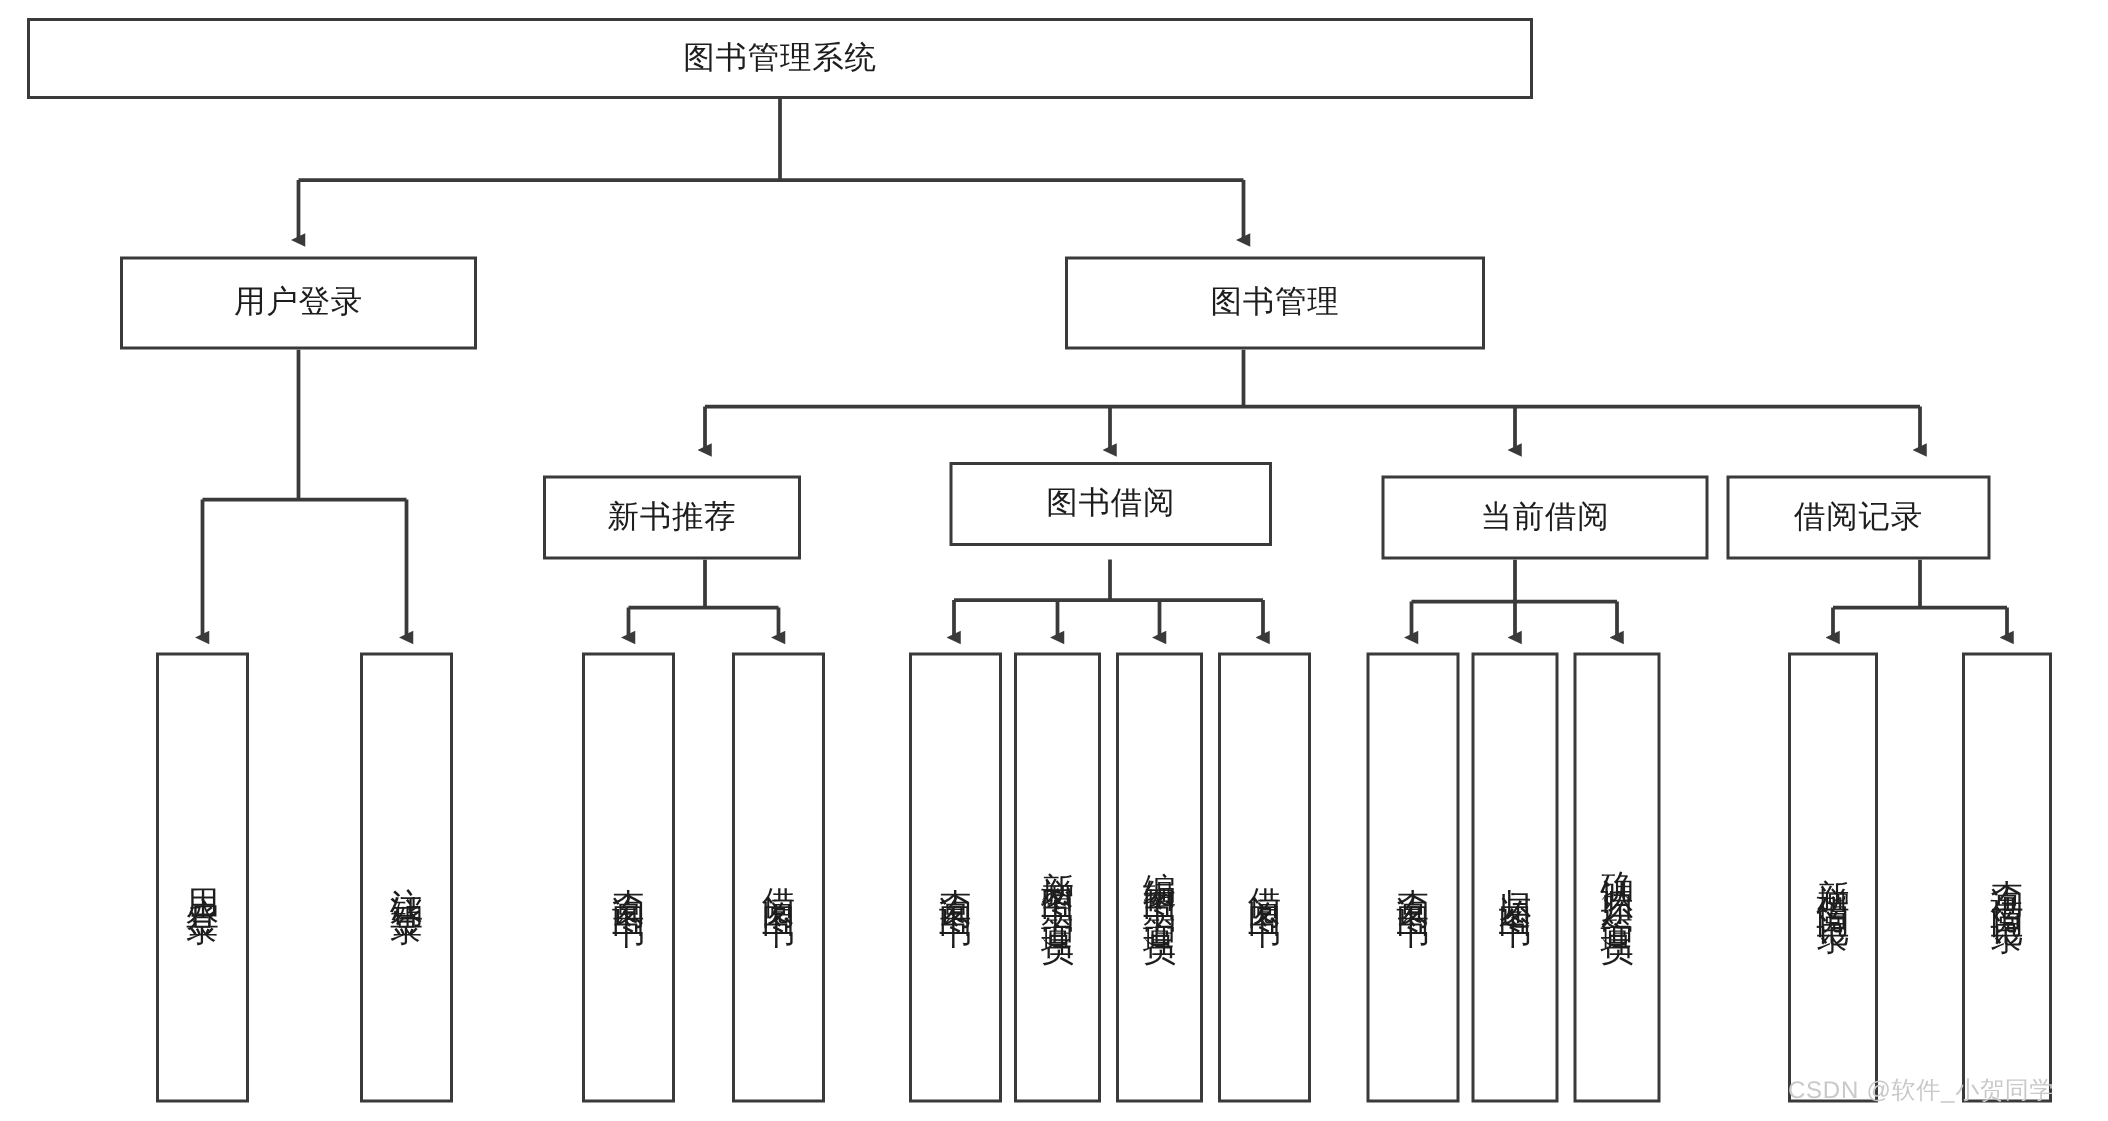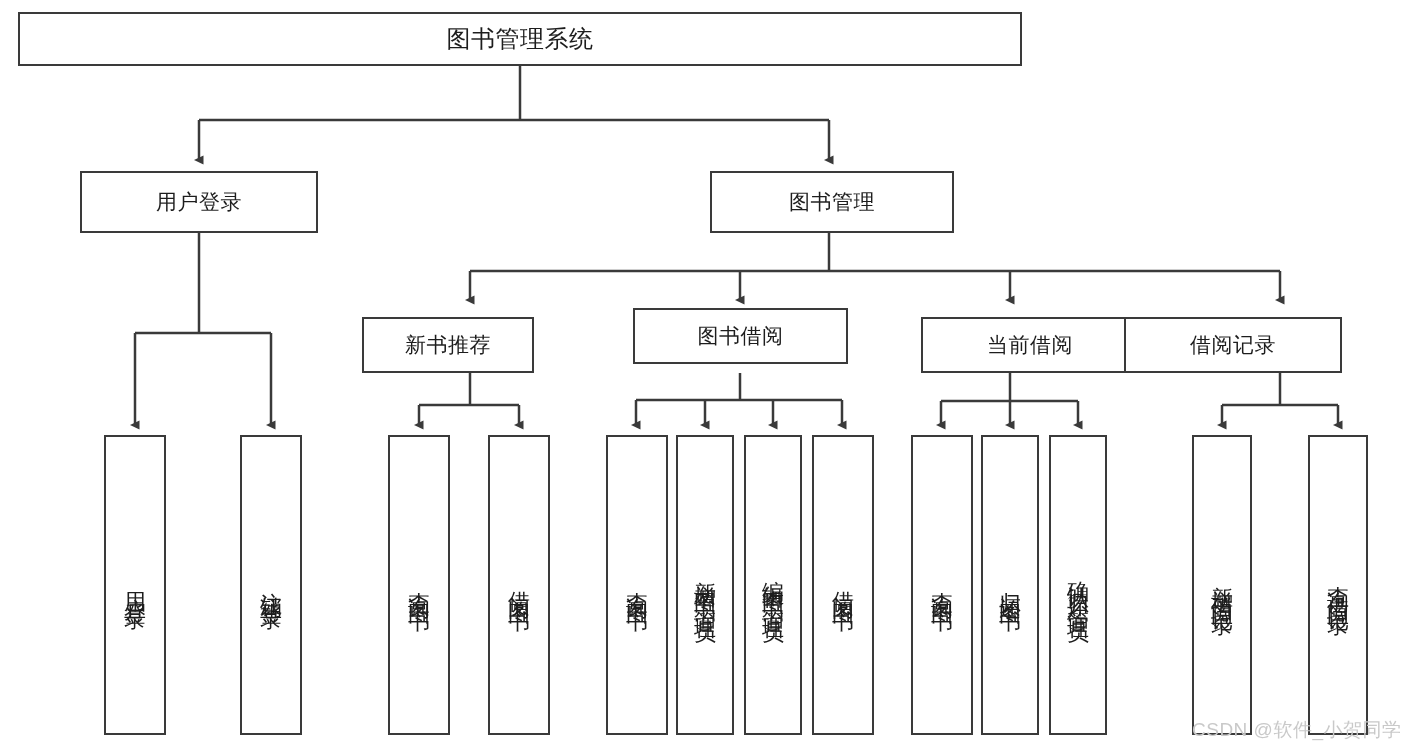--- a/index.html
+++ b/index.html
@@ -40,21 +40,21 @@
     text-align: center;
     line-height: 1.18;
   }
   
   .node.h .label {
     font-size: 21px;
     letter-spacing: 0.5px;
     white-space: nowrap;
   }
   .node.root .label {
-    font-size: 24px;
+    font-size: 21px;
   }
   
   .node.v {
     align-items: flex-start;
     justify-content: center;
     padding-top: 2px;
   }
   .node.v .label {
     writing-mode: vertical-rl;
     text-orientation: upright;
@@ -65,21 +65,21 @@
     display: flex;
     align-items: center;
     justify-content: center;
   }
   .node.v.tall .label {
     align-items: flex-start;
     padding-top: 4px;
   }
   .watermark {
     position: absolute;
-    font-size: 19px;
+    font-size: 16px;
     color: #c9c9c9;
     white-space: nowrap;
     letter-spacing: 0.5px;
   }
 </style>
 </head>
 <body>
 
 <div id="canvas">
 
@@ -134,34 +134,34 @@
     </g>
   </svg>
 
   <div class="node h root" style="left:18px; top:12px; width:1004px; height:54px;">
     <span class="label">图书管理系统</span>
   </div>
 
   <div class="node h" style="left:80px; top:171px; width:238px; height:62px;">
     <span class="label">用户登录</span>
   </div>
-  <div class="node h" style="left:710px; top:171px; width:244px; height:62px;">
+  <div class="node h" style="left:710px; top:171px; width:280px; height:62px;">
     <span class="label">图书管理</span>
   </div>
 
   <div class="node h" style="left:362px; top:317px; width:172px; height:56px;">
     <span class="label">新书推荐</span>
   </div>
   <div class="node h" style="left:633px; top:308px; width:215px; height:56px;">
     <span class="label">图书借阅</span>
   </div>
   <div class="node h" style="left:901px; top:317px; width:218px; height:56px;margin-left:20px;">
     <span class="label">当前借阅</span>
   </div>
-  <div class="node h" style="left:1124px; top:317px; width:218px; height:56px;">
+  <div class="node h" style="left:1151px; top:317px; width:176px; height:56px;">
     <span class="label">借阅记录</span>
   </div>
 
   <div class="node v" style="left:104px; top:435px; width:62px; height:300px;">
     <span class="label">用户登录</span>
   </div>
   <div class="node v" style="left:240px; top:435px; width:62px; height:300px;">
     <span class="label">注销登录</span>
   </div>
 

